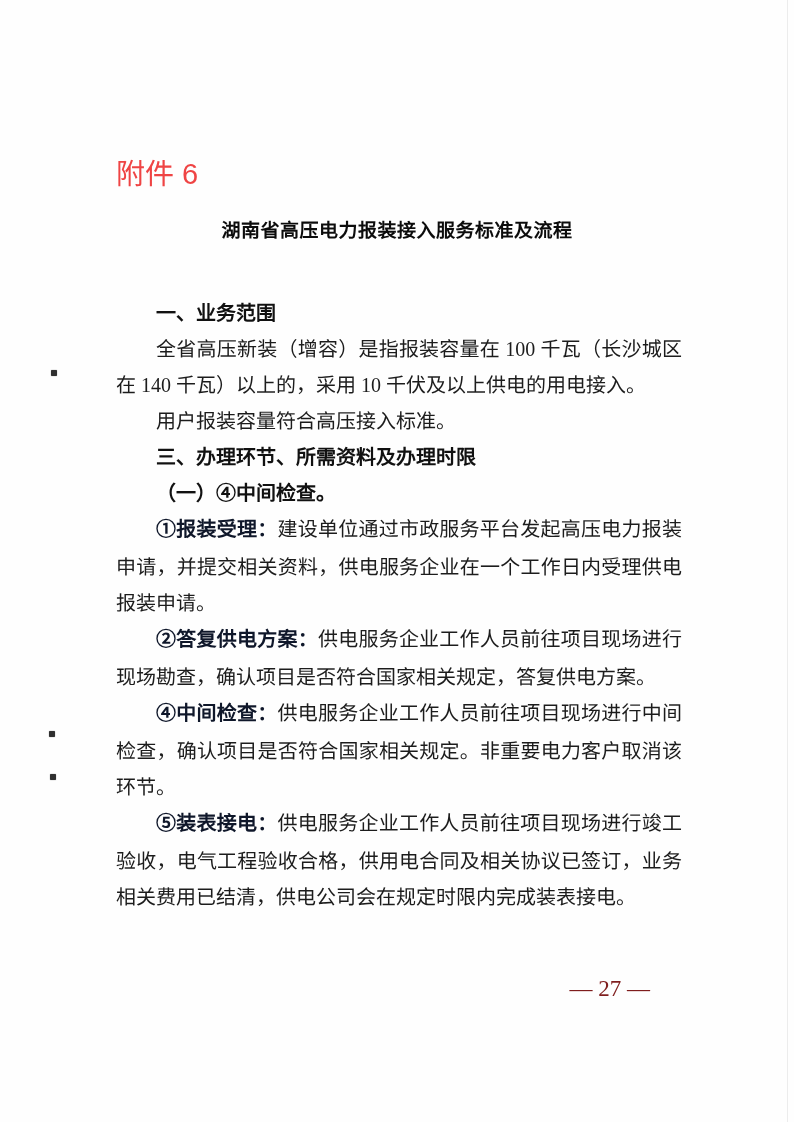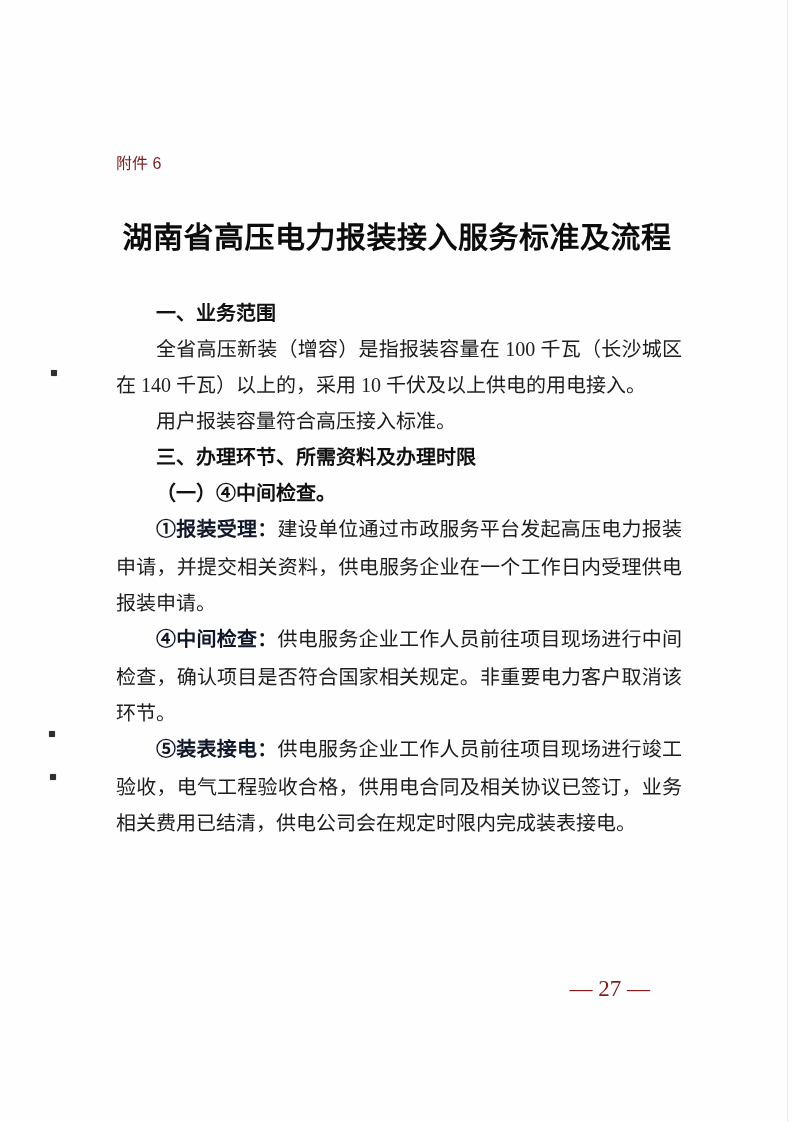--- a/index.html
+++ b/index.html
@@ -15,32 +15,32 @@
   .scan-edge-right {
     position: absolute;
     right: 6px; top: 0;
     width: 1px; height: 100%;
     background: #ececec;
   }
   .attachment-label {
     position: absolute;
     left: 116px; top: 150px;
     font-family: "Liberation Sans", "DejaVu Sans", sans-serif;
-    font-size: 16px;
-    color: #7f1d1d;
+    font-size: 29px;
+    color: #ef4444;
     white-space: pre;
   }
   .doc-title {
     position: absolute;
     left: 57px; top: 196px;
     width: 680px;
     text-align: center;
     font-family: "Liberation Serif", "DejaVu Serif", serif;
     font-weight: bold;
-    font-size: 30px;
+    font-size: 19px;
     line-height: 44px;
     color: #0c0c0c;
     letter-spacing: 0.5px;
   }
   .content {
     position: absolute;
     left: 116px; top: 295px;
     width: 566px;
     font-size: 20px;
     line-height: 36px;
@@ -107,20 +107,21 @@
 
 
     <p class="para">用户报装容量符合高压接入标准。</p>
 
     <div class="heading">三、办理环节、所需资料及办理时限</div>
 
     <div class="subheading">（一）④中间检查。</div>
 
     <p class="para"><span class="step-lead">①报装受理：</span><span>建设单位通过市政服务平台发起高压电力报装申请，并提交相关资料，供电服务企业在一个工作日内受理供电报装申请。</span></p>
 
+    <p class="para"><span class="step-lead">②答复供电方案：</span><span>供电服务企业工作人员前往项目现场进行现场勘查，确认项目是否符合国家相关规定，答复供电方案。</span></p>
 
 
     <p class="para"><span class="step-lead">④中间检查：</span><span>供电服务企业工作人员前往项目现场进行中间检查，确认项目是否符合国家相关规定。非重要电力客户取消该环节。</span></p>
 
     <p class="para"><span class="step-lead">⑤装表接电：</span><span>供电服务企业工作人员前往项目现场进行竣工验收，电气工程验收合格，供用电合同及相关协议已签订，业务相关费用已结清，供电公司会在规定时限内完成装表接电。</span></p>
 
 
   </div>
 
   <div class="page-number">— 27 —</div>

